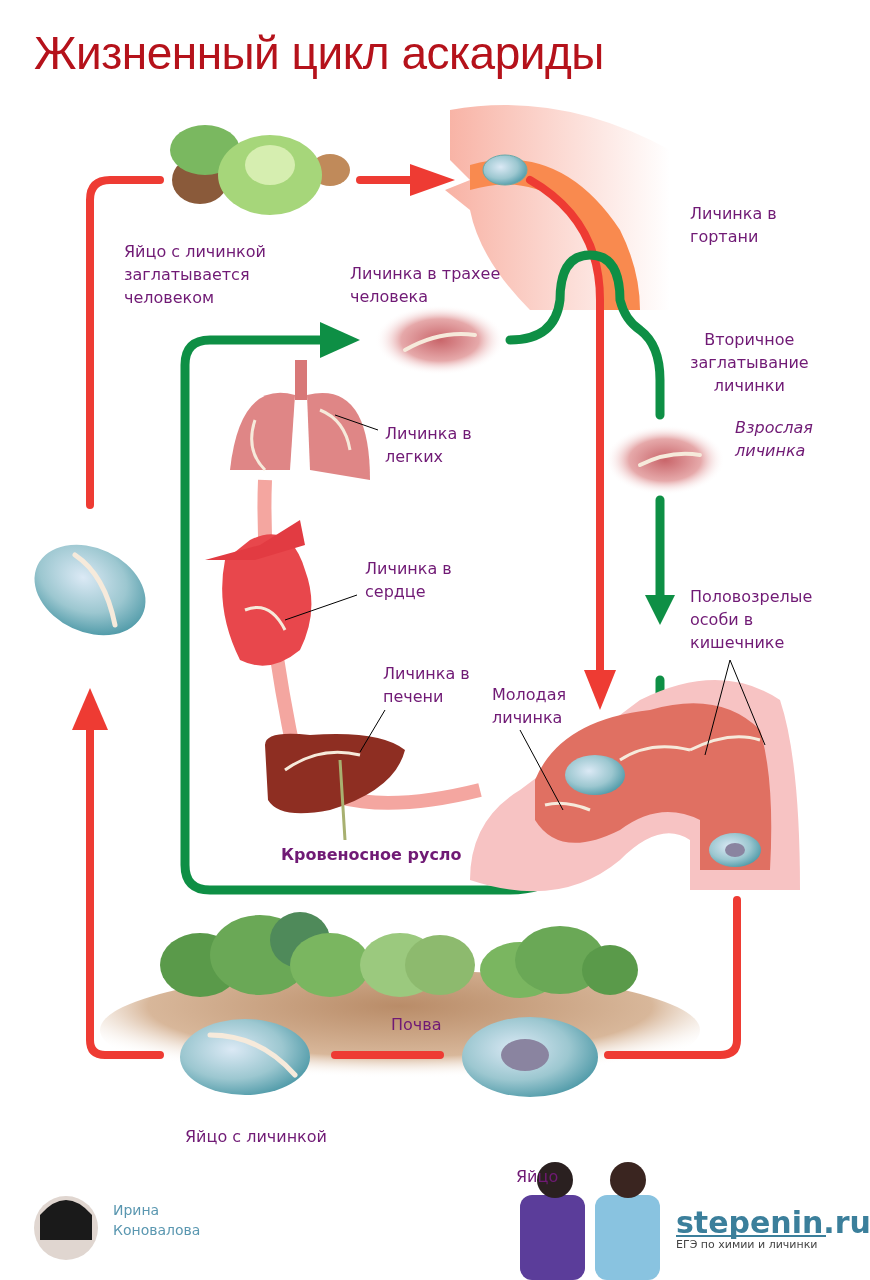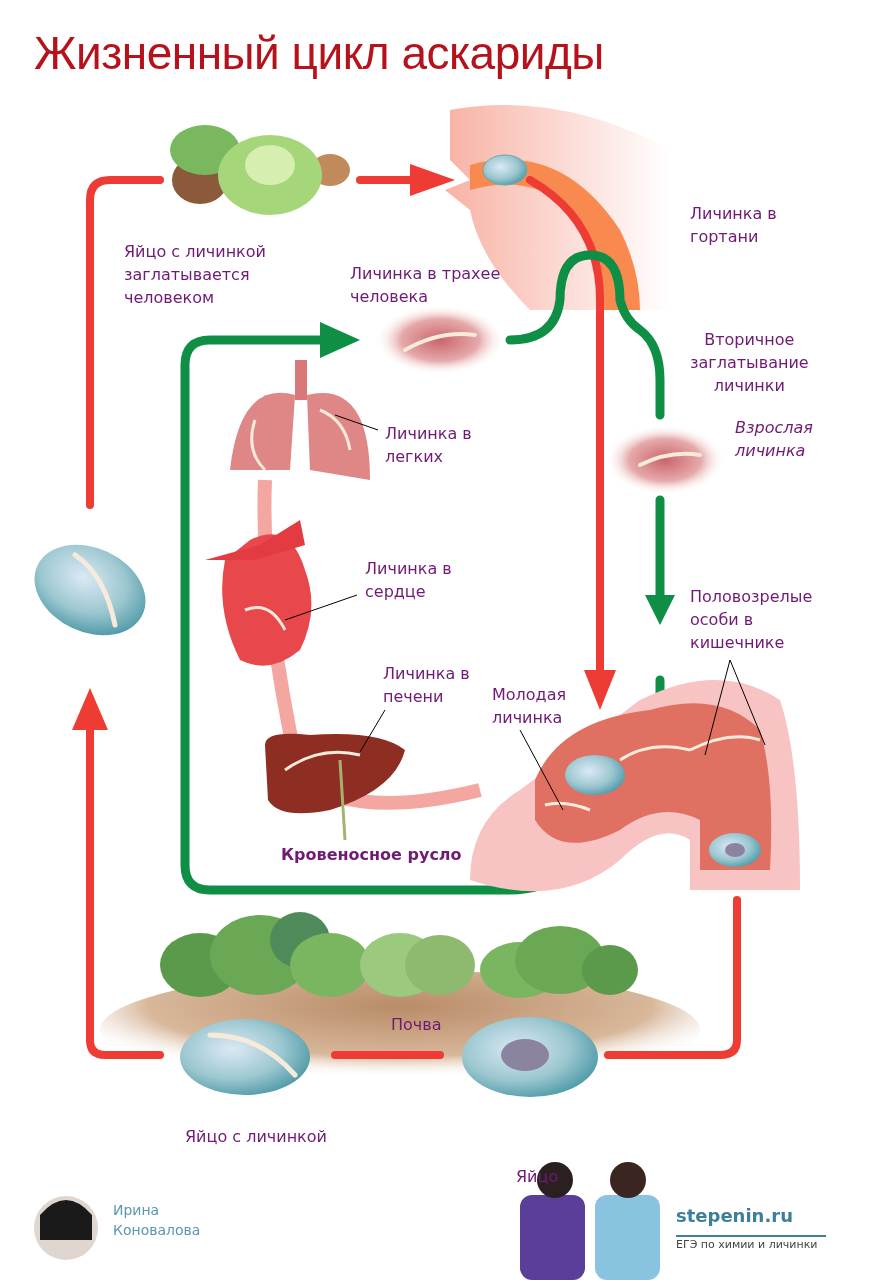--- a/index.html
+++ b/index.html
@@ -1,21 +1,21 @@
 <!DOCTYPE html>
 <html><head>
 <meta charset="utf-8">
 <style>
   html, body { margin:0; padding:0; background:#ffffff; }
   body { width:870px; height:1280px; position:relative; overflow:hidden; font-family:"DejaVu Sans", sans-serif; }
   .title { position:absolute; left:34px; top:26px; font-size:46px; color:#b5121b; font-family:"Liberation Sans", sans-serif; letter-spacing:-0.5px;text-align:right; }
   .lbl { position:absolute; font-size:16px; line-height:23px; color:#701a75; font-family:"DejaVu Sans", sans-serif; white-space:pre-line; }
   svg.diagram { position:absolute; left:0; top:0; }
   .footer-name { position:absolute; left:113px; top:1200px; font-size:14px; line-height:20px; color:#5a97b0; white-space:pre-line; }
-  .brand { position:absolute; left:676px; top:1205px; font-size:18px; font-weight:bold; color:#3b7f9b; font-family:"DejaVu Sans", sans-serif; }
+  .brand { position:absolute; left:676px; top:1205px; font-size:30px; font-weight:bold; color:#3b7f9b; font-family:"DejaVu Sans", sans-serif; }
   .brand-line { position:absolute; left:676px; top:1235px; width:150px; height:2px; background:#3b7f9b; }
   .brand-sub { position:absolute; left:676px; top:1238px; font-size:11px; color:#444; }
 </style>
 </head>
 <body>
 
 <div class="title">Жизненный цикл аскариды</div>
 
 <svg class="diagram" width="870" height="1280" viewBox="0 0 870 1280">
   <defs>

